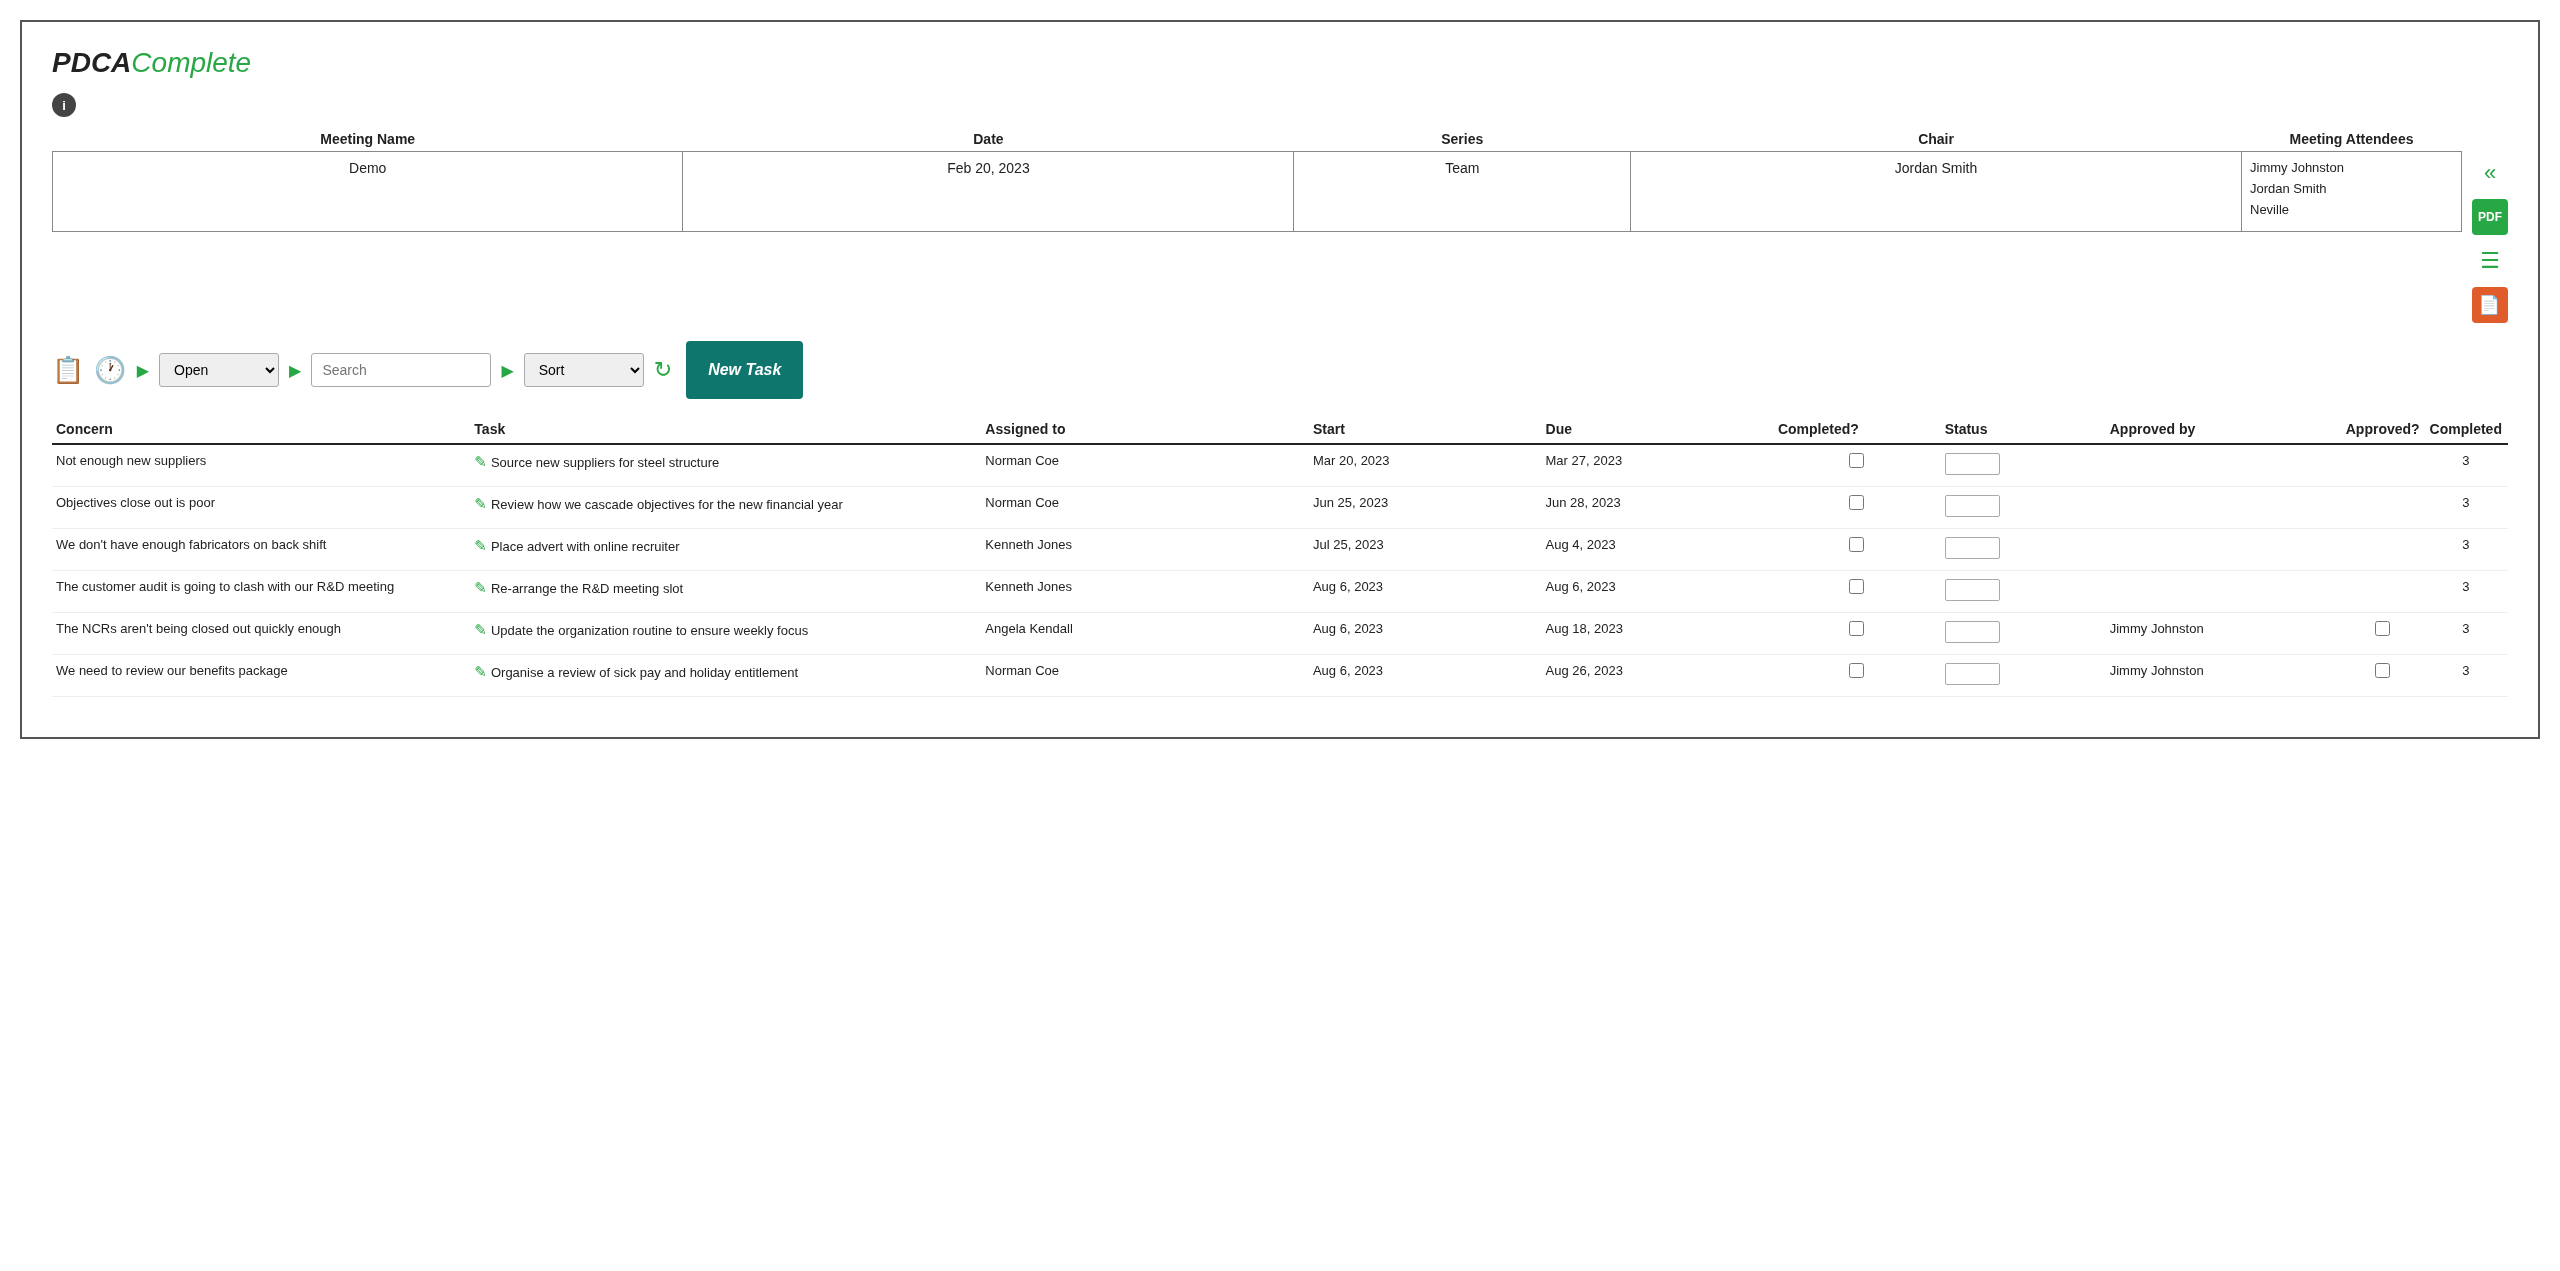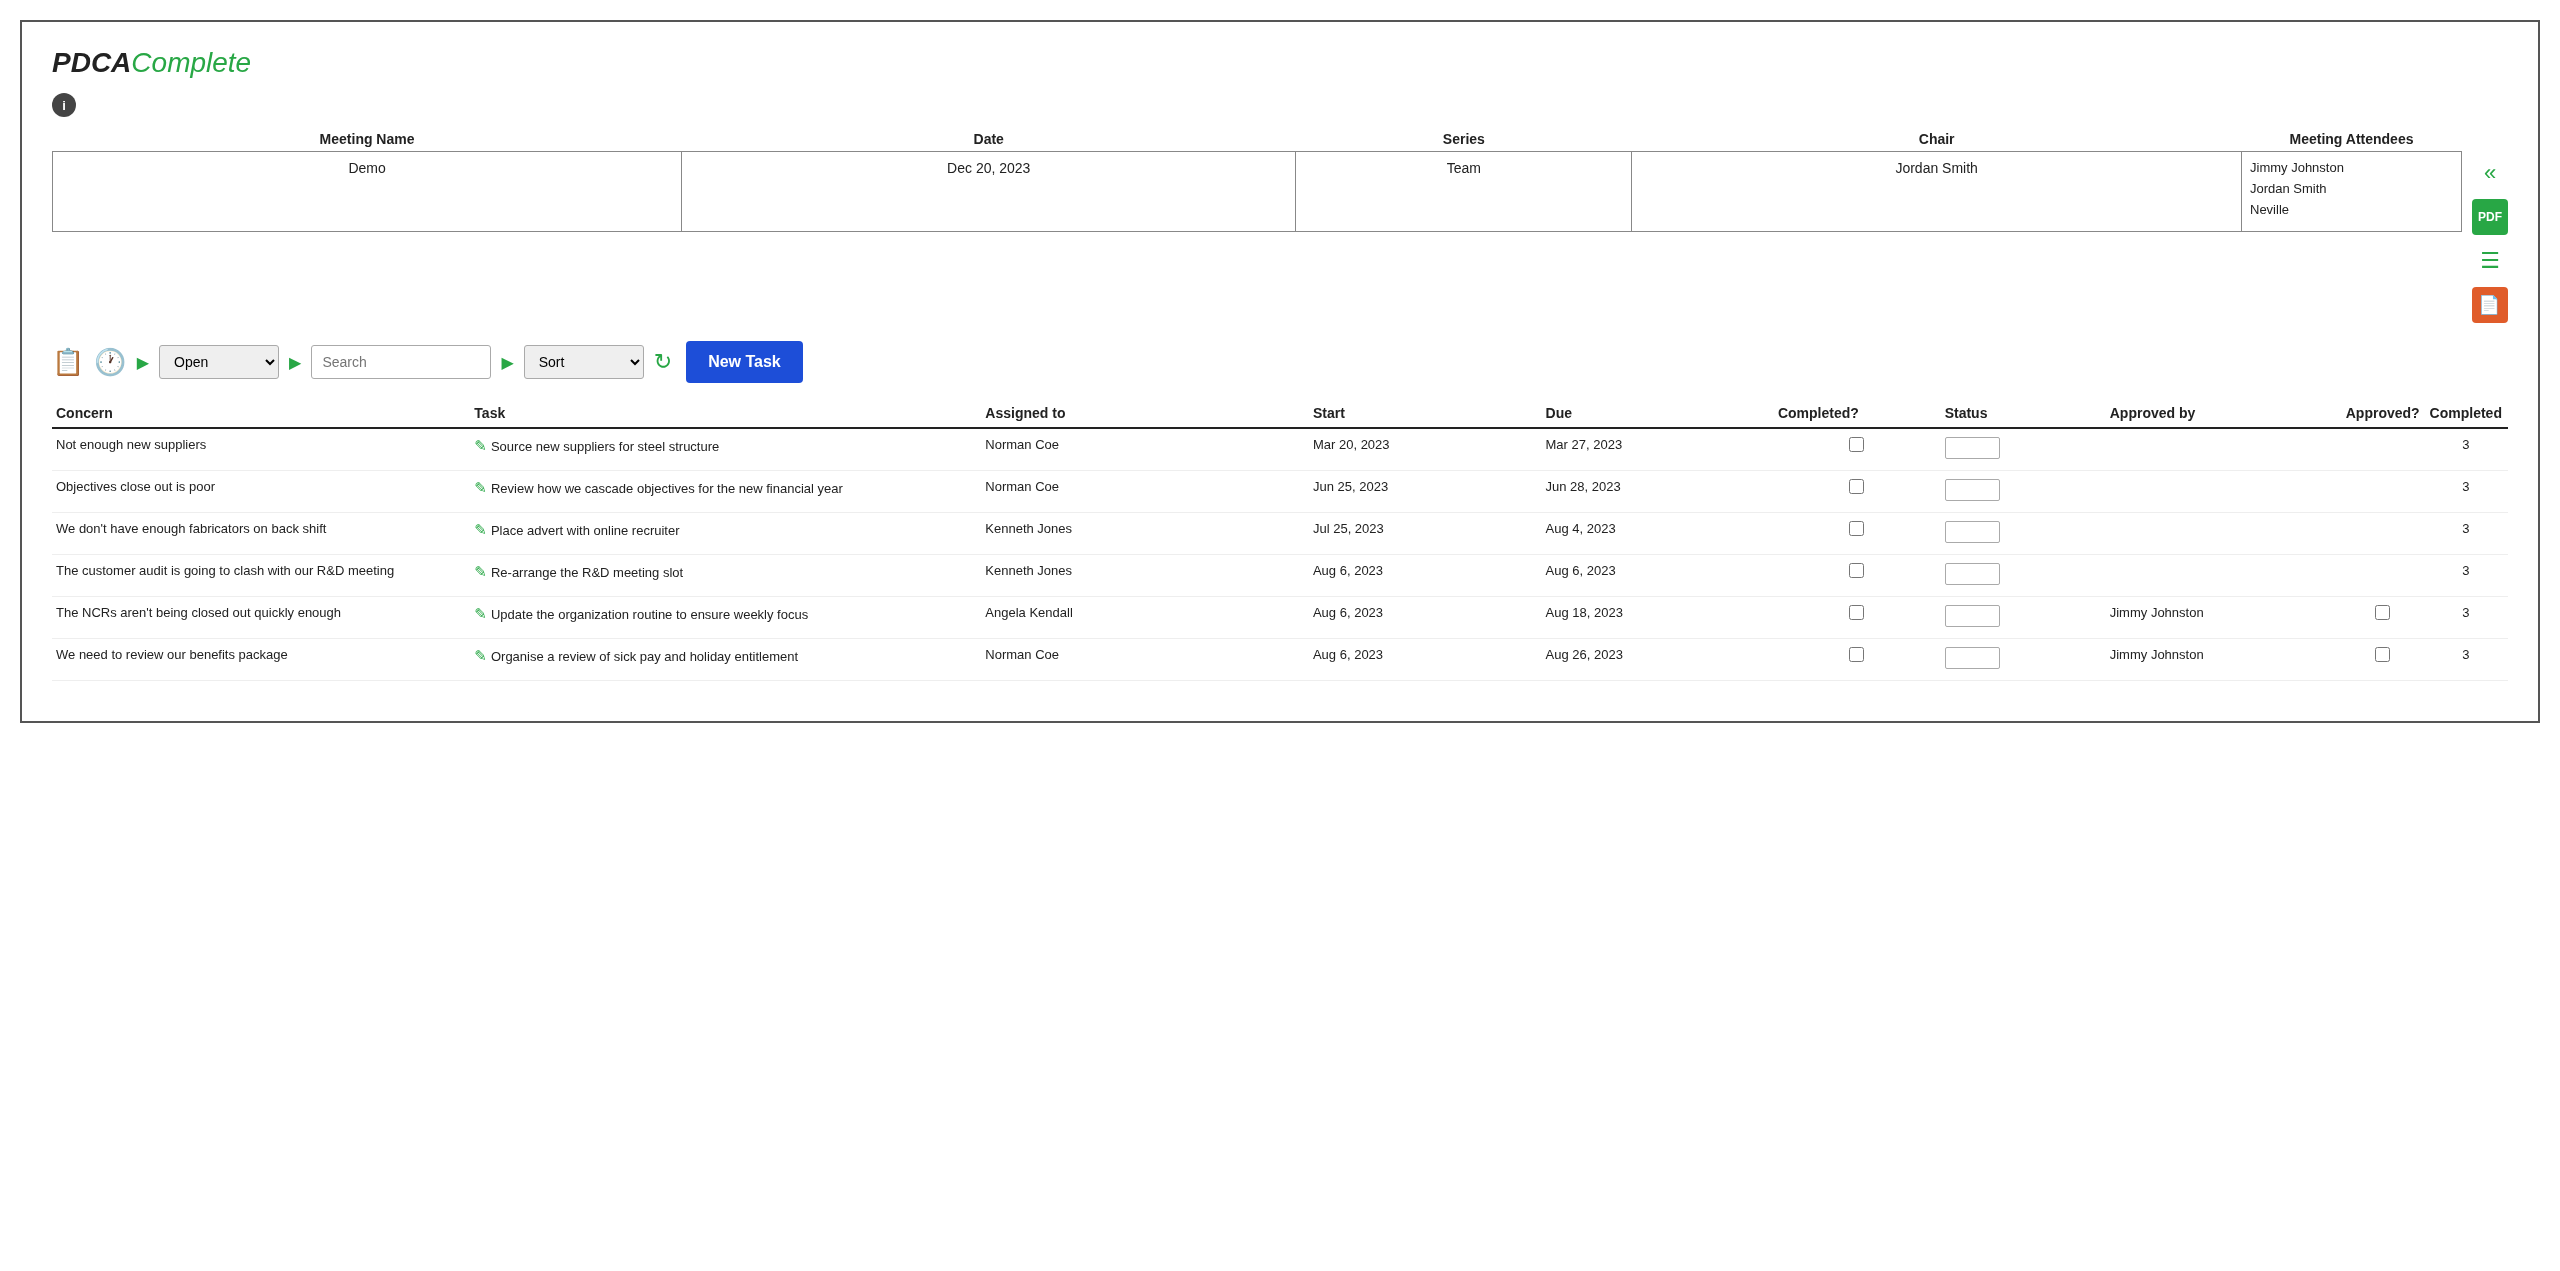--- a/index.html
+++ b/index.html
@@ -157,29 +157,30 @@
     .toolbar select { width: 120px; }
     .toolbar input[type="text"] { width: 180px; }
     .toolbar-refresh {
       color: #28a745;
       font-size: 22px;
       cursor: pointer;
       border: none;
       background: transparent;
     }
     .btn-new-task {
-      background: #1d4ed8;
+      background: #0f766e;
       color: #fff;
       border: none;
       border-radius: 4px;
-      padding: 12px 22px;
+      padding: 20px 22px;
       font-size: 16px;
       font-weight: bold;
       cursor: pointer;
       margin-left: 4px;
+      font-style: italic;
     }
     
     .tasks-table {
       width: 100%;
       border-collapse: collapse;
       font-size: 13px;
     }
     .tasks-table th {
       text-align: left;
       font-weight: bold;
@@ -246,21 +247,21 @@
           <th>Meeting Name</th>
           <th>Date</th>
           <th>Series</th>
           <th>Chair</th>
           <th>Meeting Attendees</th>
         </tr>
       </thead>
       <tbody>
         <tr>
           <td>Demo</td>
-          <td>Dec 20, 2023</td>
+          <td>Feb 20, 2023</td>
           <td>Team</td>
           <td>Jordan Smith</td>
           <td class="attendees-cell">
             <div class="attendees-scroll">
               <div>Jimmy Johnston</div>
               <div>Jordan Smith</div>
               <div>Neville</div>
             </div>
           </td>
         </tr>

